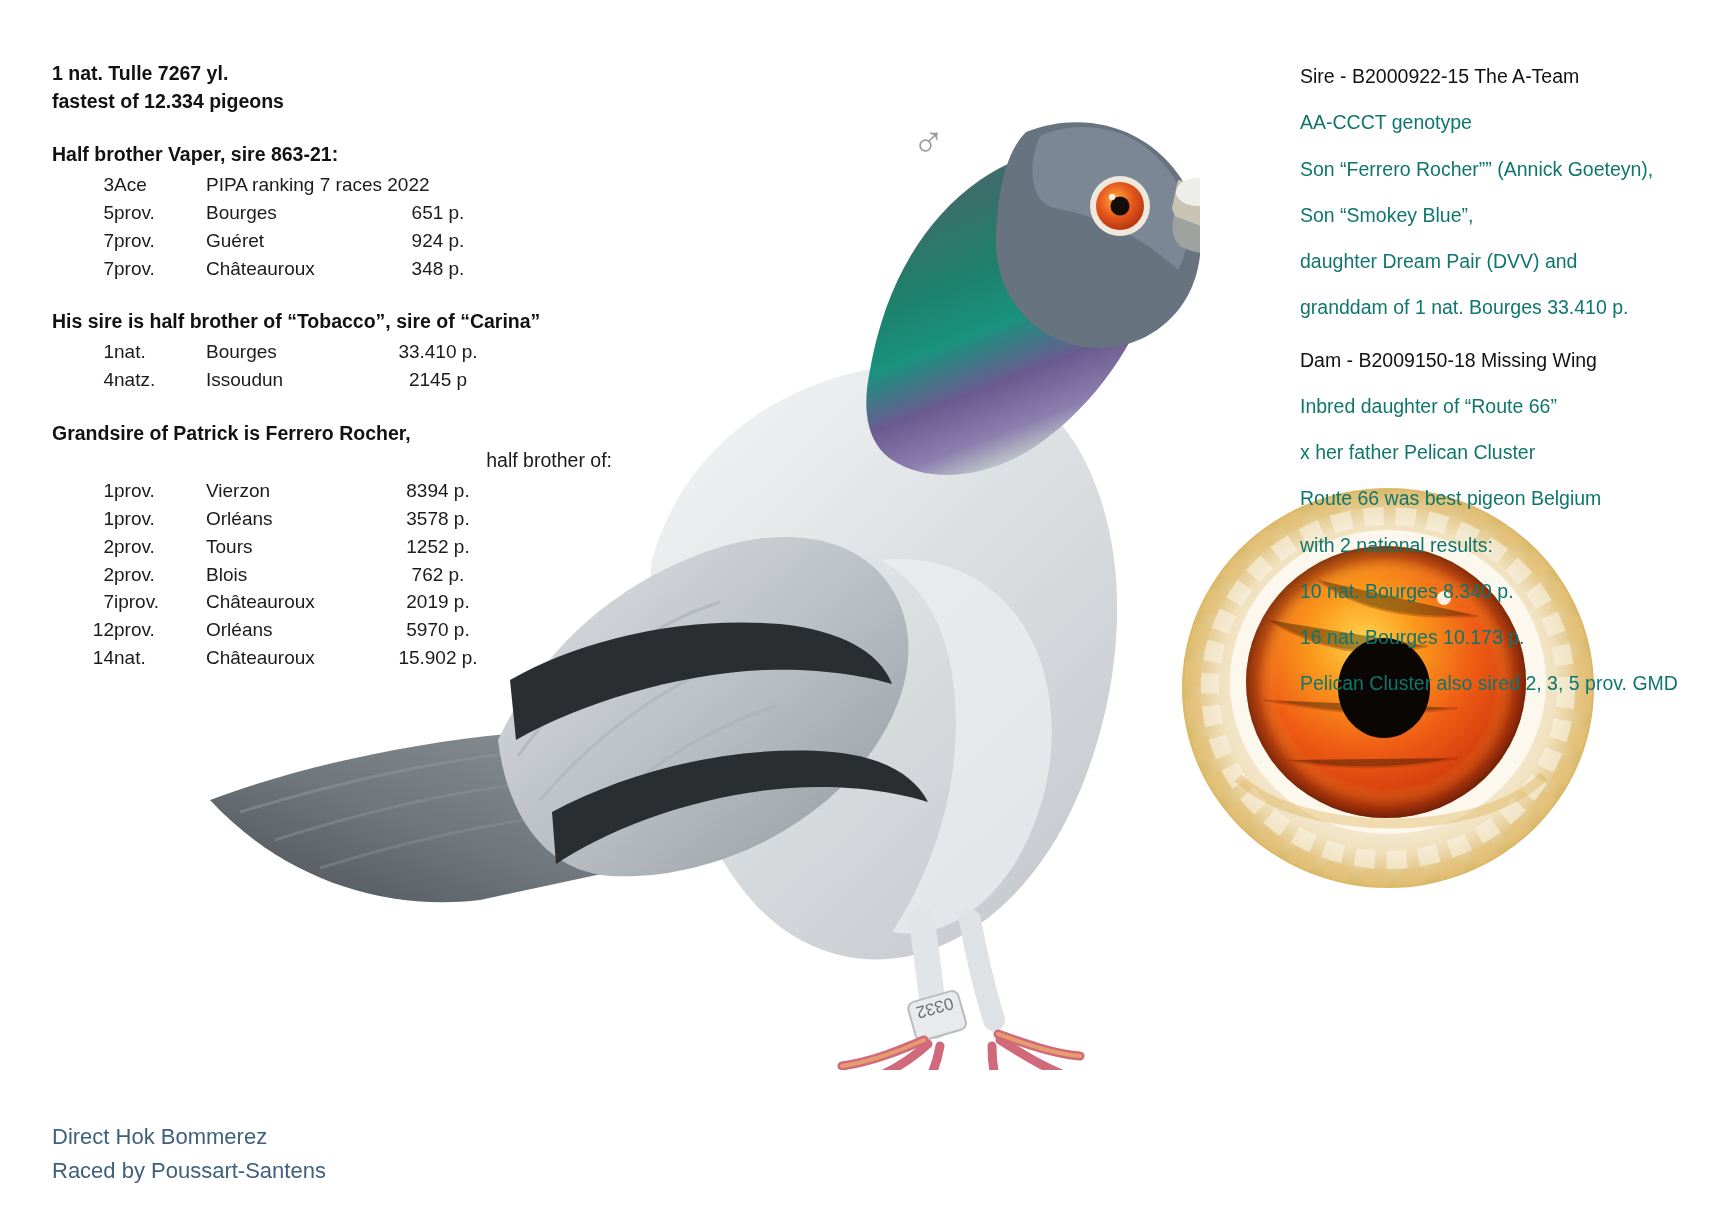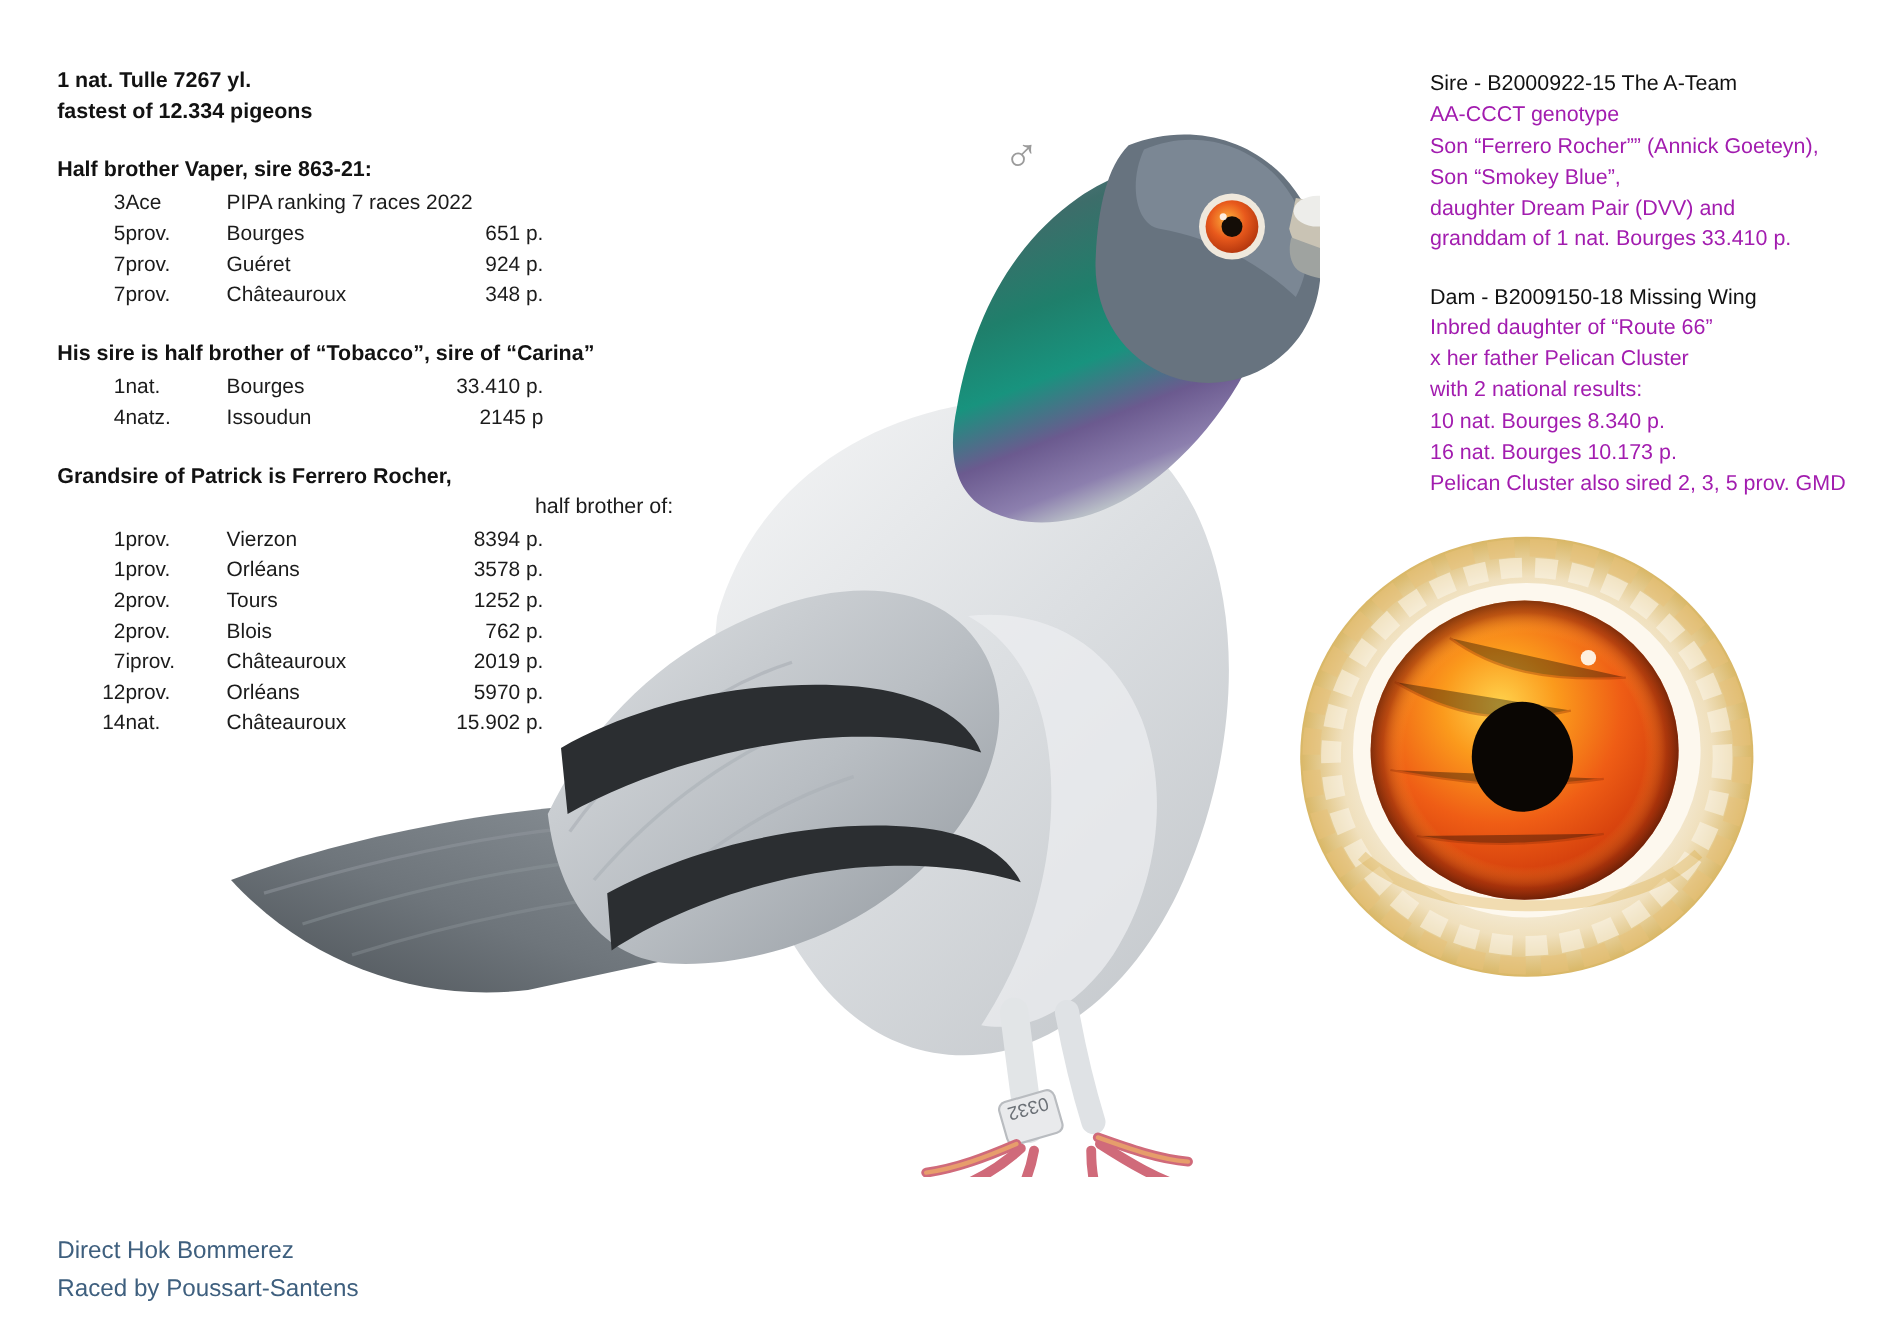--- a/index.html
+++ b/index.html
@@ -62,21 +62,21 @@
   td.cat {
     width: 92px;
     text-align: left;
   }
   td.place {
     width: 176px;
     text-align: left;
   }
   td.pts {
     width: 112px;
-    text-align: right;
+    text-align: center;
   }
 
   
   .center-head {
     position: absolute;
     left: 694px;
     top: 72px;
     width: 280px;
   }
   .ring-no {
@@ -112,22 +112,23 @@
   }
   .r-hdr {
     font-weight: normal;
     font-size: 19.5px;
     line-height: 1.45;
     color: #121212;
   }
   .r-line {
     font-size: 19.5px;
     line-height: 1.45;
-    color: #a21caf;
+    color: #0f766e;
     white-space: nowrap;
+    margin-top: 18px;
   }
   .r-blk { margin-bottom: 24px; }
 
   
   .footer {
     position: absolute;
     left: 52px;
     top: 1120px;
     font-size: 22px;
     line-height: 1.55;
@@ -407,20 +408,21 @@
       <div class="r-line">Son “Ferrero Rocher”” (Annick Goeteyn),</div>
       <div class="r-line">Son “Smokey Blue”,</div>
       <div class="r-line">daughter Dream Pair (DVV) and</div>
       <div class="r-line">granddam of 1 nat. Bourges 33.410 p.</div>
     </div>
 
     <div class="r-blk">
       <div class="r-hdr">Dam - B2009150-18 Missing Wing</div>
       <div class="r-line">Inbred daughter of “Route 66”</div>
       <div class="r-line">x her father Pelican Cluster</div>
+      <div class="r-line">Route 66 was best pigeon Belgium</div>
       <div class="r-line">with 2 national results:</div>
       <div class="r-line">10 nat. Bourges 8.340 p.</div>
       <div class="r-line">16 nat. Bourges 10.173 p.</div>
       <div class="r-line">Pelican Cluster also sired 2, 3, 5 prov. GMD</div>
     </div>
 
   </div>
 
   <div class="footer">
     <div>Direct Hok Bommerez</div>

